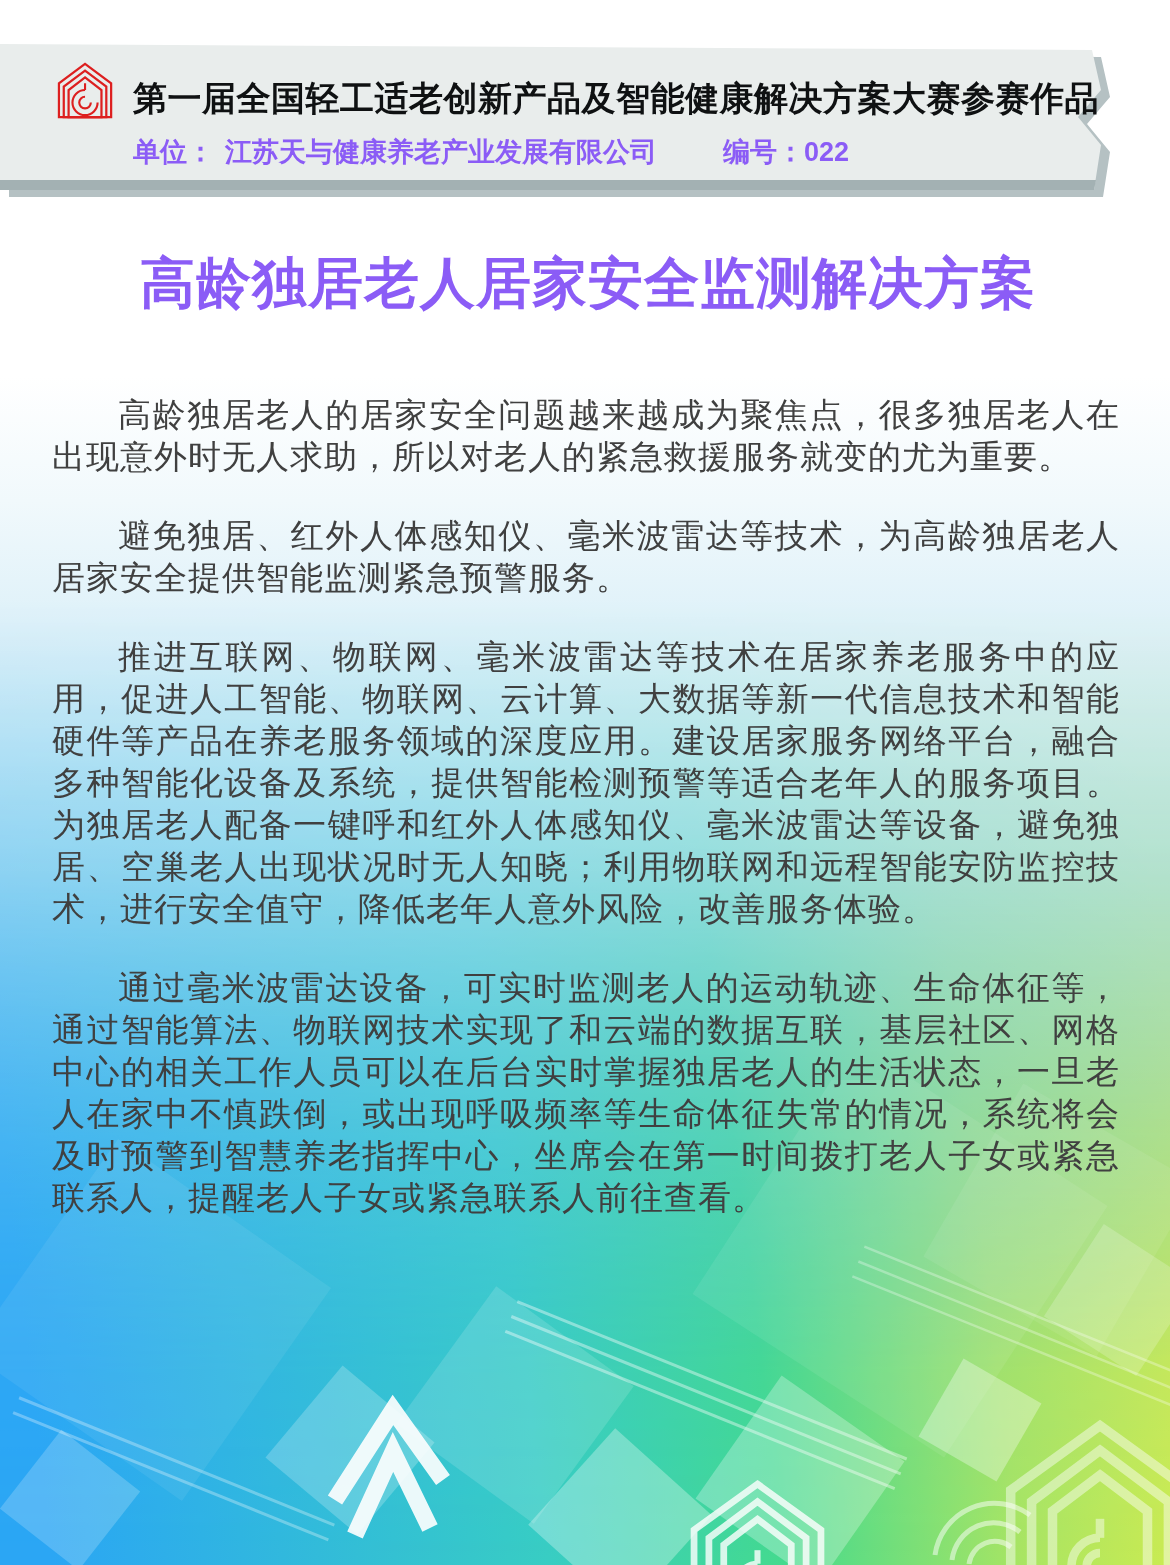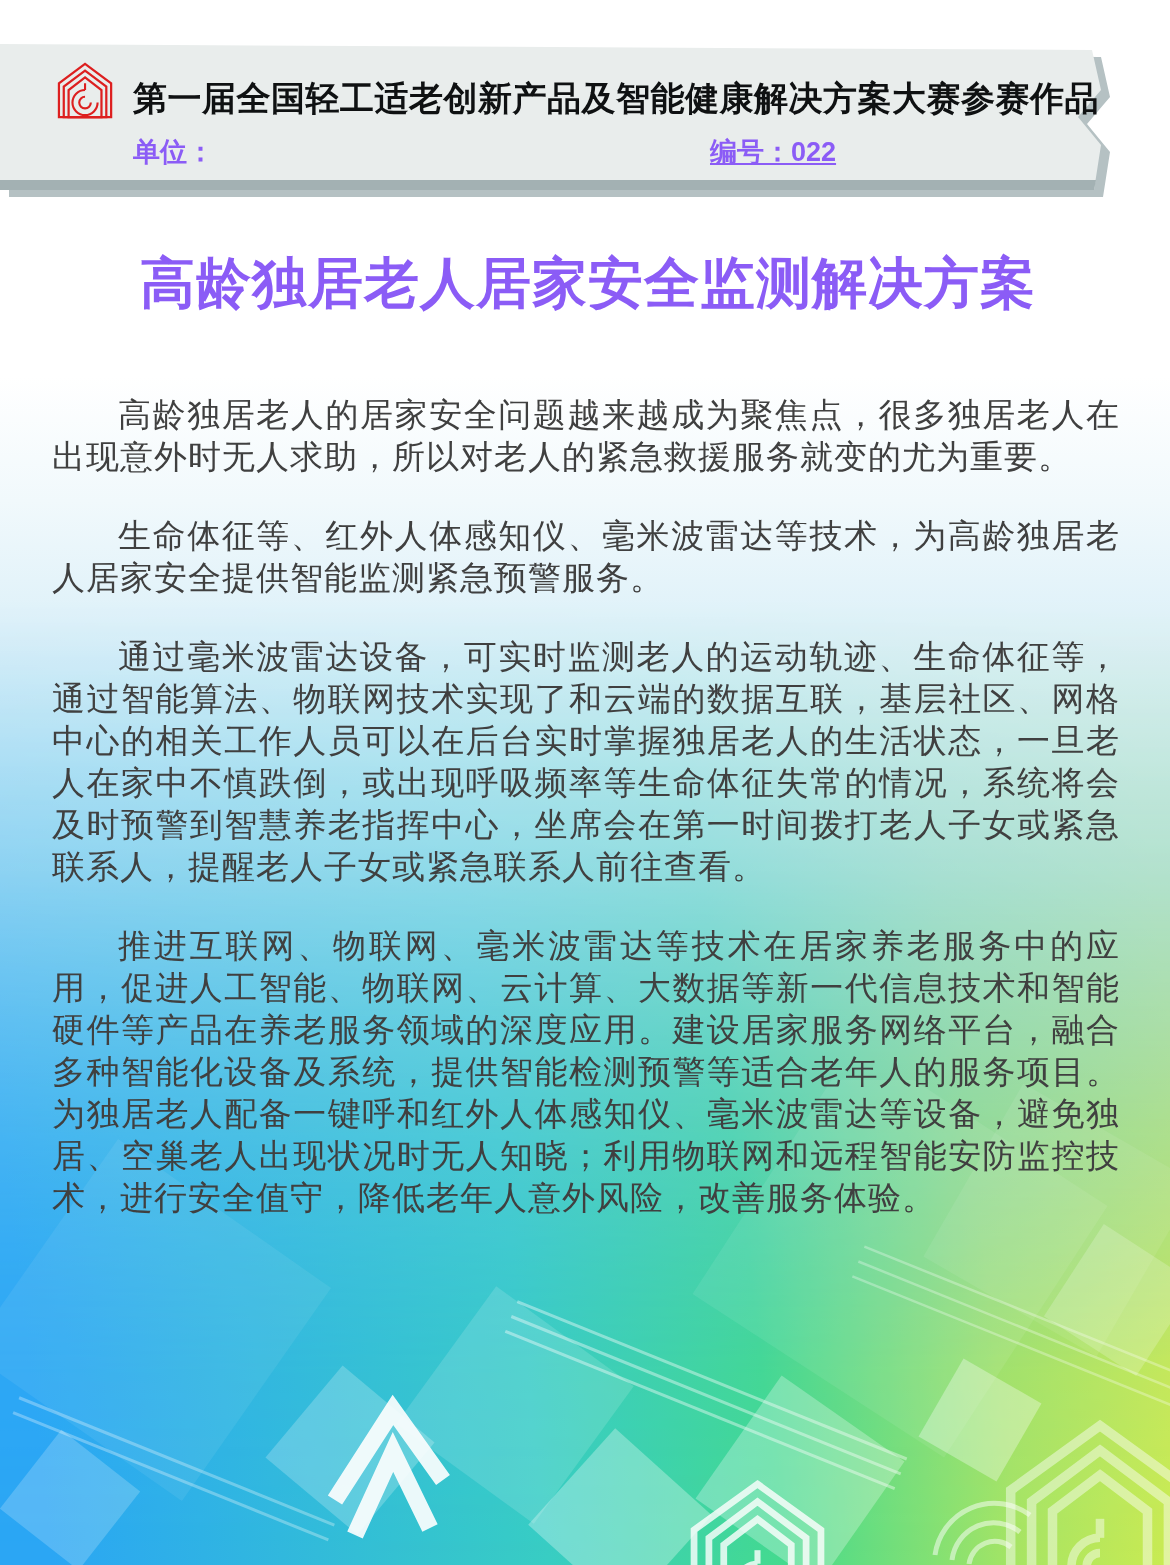--- a/index.html
+++ b/index.html
@@ -32,21 +32,21 @@
     position:absolute;left:133px;top:76px;width:980px;
     font-size:34px;font-weight:bold;color:#0f1112;
     letter-spacing:0.5px;white-space:nowrap;
   }
   .banner-meta{
     position:absolute;left:133px;top:134px;width:960px;height:36px;
     font-size:27px;font-weight:bold;color:#8b5cf6;
   }
   .meta-unit-label{position:absolute;left:0;top:0;}
   .meta-unit-value{position:absolute;left:92px;top:0;}
-  .meta-entry{position:absolute;left:577px;top:0;text-decoration:underline;}
+  .meta-entry{position:absolute;left:590px;top:0;}
   
   .doc-title{
     position:absolute;left:0;top:244px;width:1170px;margin:3px;
     text-align:center;
     font-size:55px;font-weight:bold;color:#8b5cf6;
     letter-spacing:1px;
   }
   
   .content{
     position:absolute;left:52px;top:394px;width:1068px;
@@ -155,27 +155,28 @@
           <path stroke-width="2.3" d="M29,9 L51,25.5 V57 H7 V25.5 Z"></path>
           <path stroke-width="2.3" d="M29,16 L46,29 V57 H12 V29 Z"></path>
           <path stroke-width="2.2" d="M29,22 v7"></path>
           <path stroke-width="2.2" d="M29,29 a13,13 0 1 0 13,13"></path>
           <path stroke-width="2.2" d="M29,36 a6,6 0 1 0 6,6"></path>
         </g>
       </svg>
       <div class="banner-title">第一届全国轻工适老创新产品及智能健康解决方案大赛参赛作品</div>
       <div class="banner-meta">
         <span class="meta-unit-label">单位：</span>
+        <span class="meta-unit-value">江苏天与健康养老产业发展有限公司</span>
         <span class="meta-entry"><span>编号：</span><span>022</span></span>
       </div>
     </div>
   </header>
 
   <h1 class="doc-title">高龄独居老人居家安全监测解决方案</h1>
 
   <main class="content">
     <p>高龄独居老人的居家安全问题越来越成为聚焦点，很多独居老人在出现意外时无人求助，所以对老人的紧急救援服务就变的尤为重要。</p>
-    <p>生命体征等、红外人体感知仪、毫米波雷达等技术，为高龄独居老人居家安全提供智能监测紧急预警服务。</p>
+    <p>避免独居、红外人体感知仪、毫米波雷达等技术，为高龄独居老人居家安全提供智能监测紧急预警服务。</p>
+    <p>推进互联网、物联网、毫米波雷达等技术在居家养老服务中的应用，促进人工智能、物联网、云计算、大数据等新一代信息技术和智能硬件等产品在养老服务领域的深度应用。建设居家服务网络平台，融合多种智能化设备及系统，提供智能检测预警等适合老年人的服务项目。为独居老人配备一键呼和红外人体感知仪、毫米波雷达等设备，避免独居、空巢老人出现状况时无人知晓；利用物联网和远程智能安防监控技术，进行安全值守，降低老年人意外风险，改善服务体验。</p>
     <p>通过毫米波雷达设备，可实时监测老人的运动轨迹、生命体征等，通过智能算法、物联网技术实现了和云端的数据互联，基层社区、网格中心的相关工作人员可以在后台实时掌握独居老人的生活状态，一旦老人在家中不慎跌倒，或出现呼吸频率等生命体征失常的情况，系统将会及时预警到智慧养老指挥中心，坐席会在第一时间拨打老人子女或紧急联系人，提醒老人子女或紧急联系人前往查看。</p>
-    <p>推进互联网、物联网、毫米波雷达等技术在居家养老服务中的应用，促进人工智能、物联网、云计算、大数据等新一代信息技术和智能硬件等产品在养老服务领域的深度应用。建设居家服务网络平台，融合多种智能化设备及系统，提供智能检测预警等适合老年人的服务项目。为独居老人配备一键呼和红外人体感知仪、毫米波雷达等设备，避免独居、空巢老人出现状况时无人知晓；利用物联网和远程智能安防监控技术，进行安全值守，降低老年人意外风险，改善服务体验。</p>
   </main>
 
 </div>
 
 </body></html>

